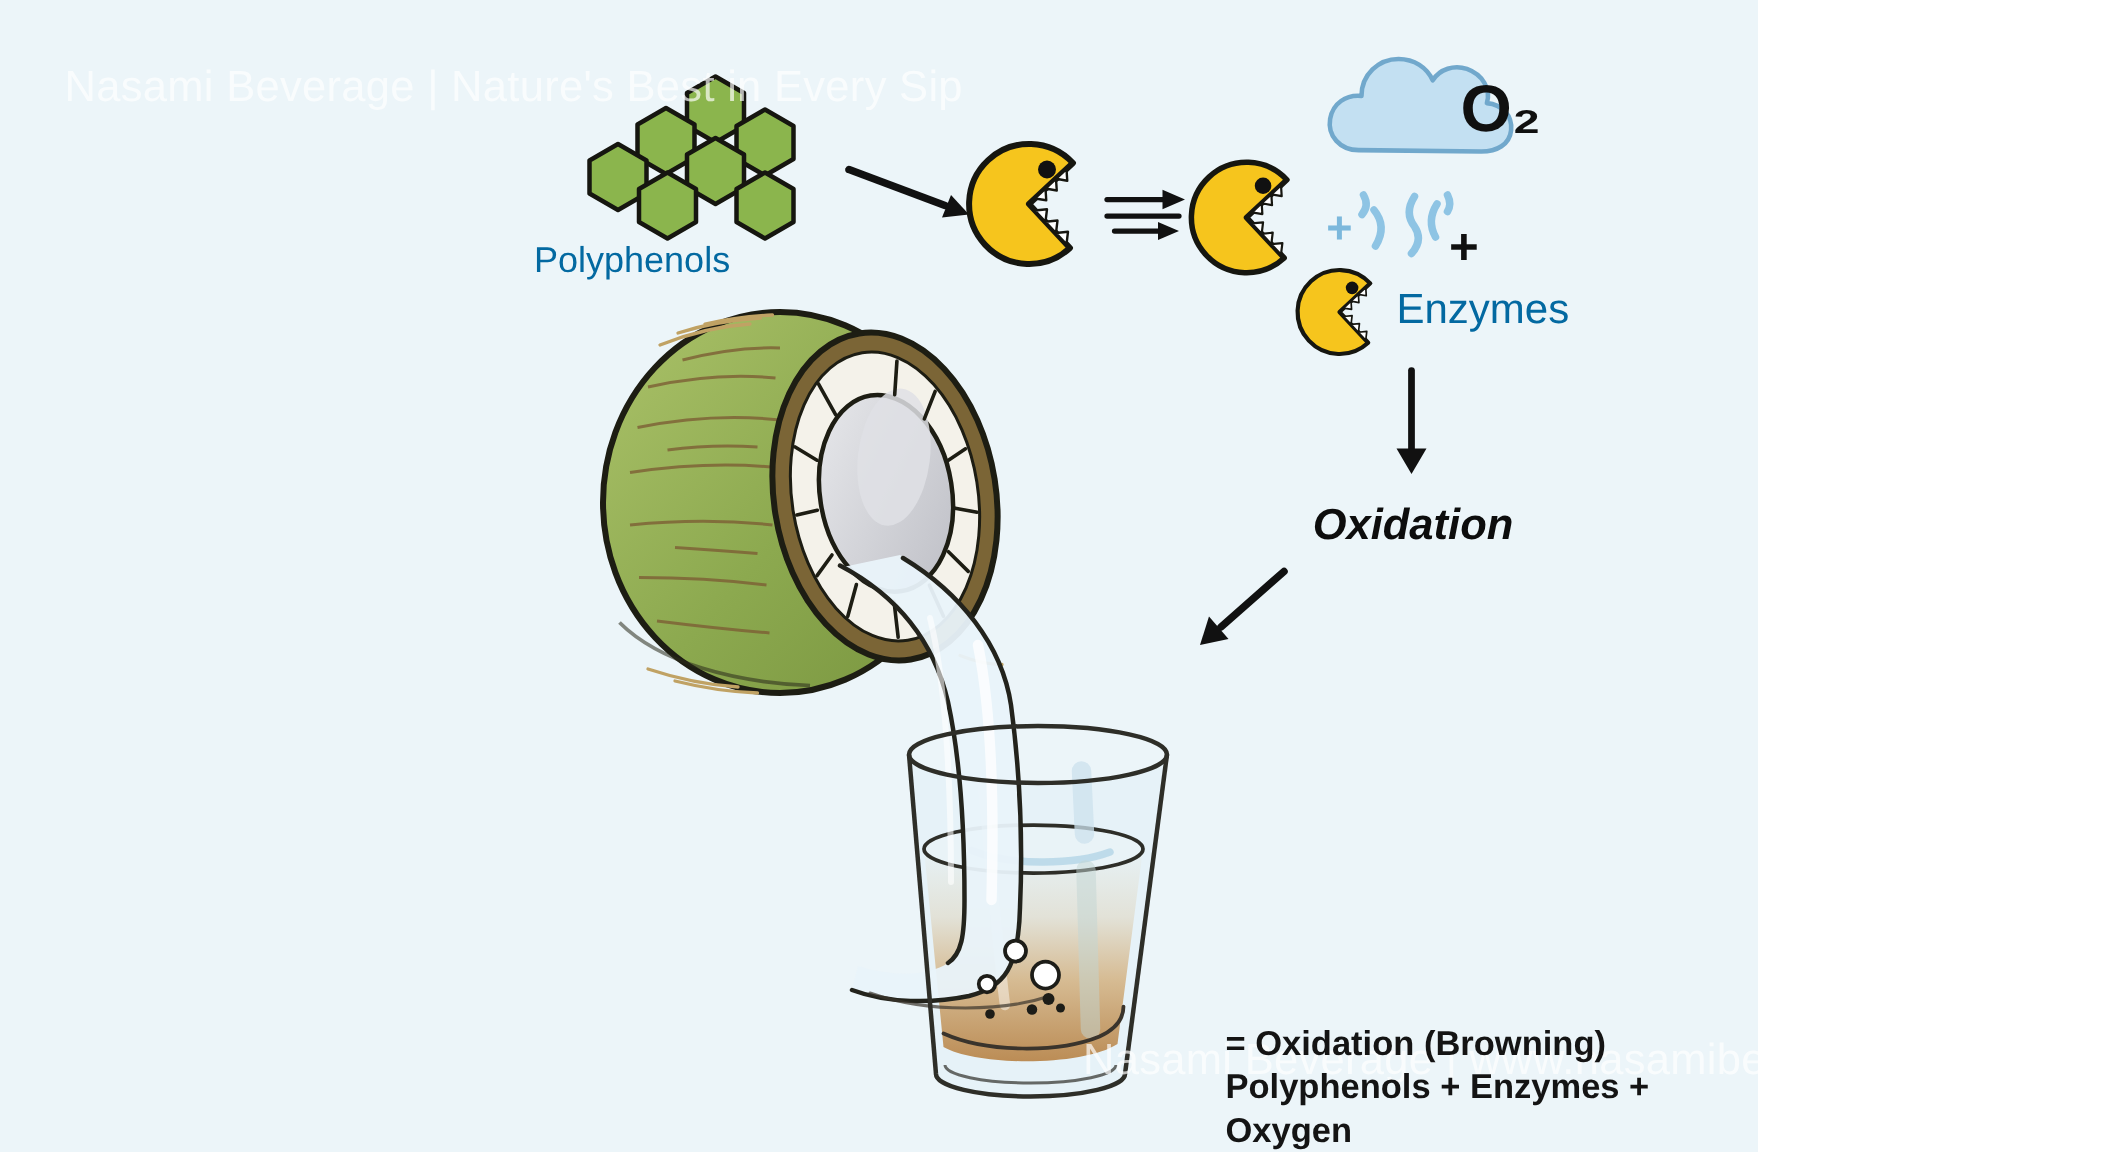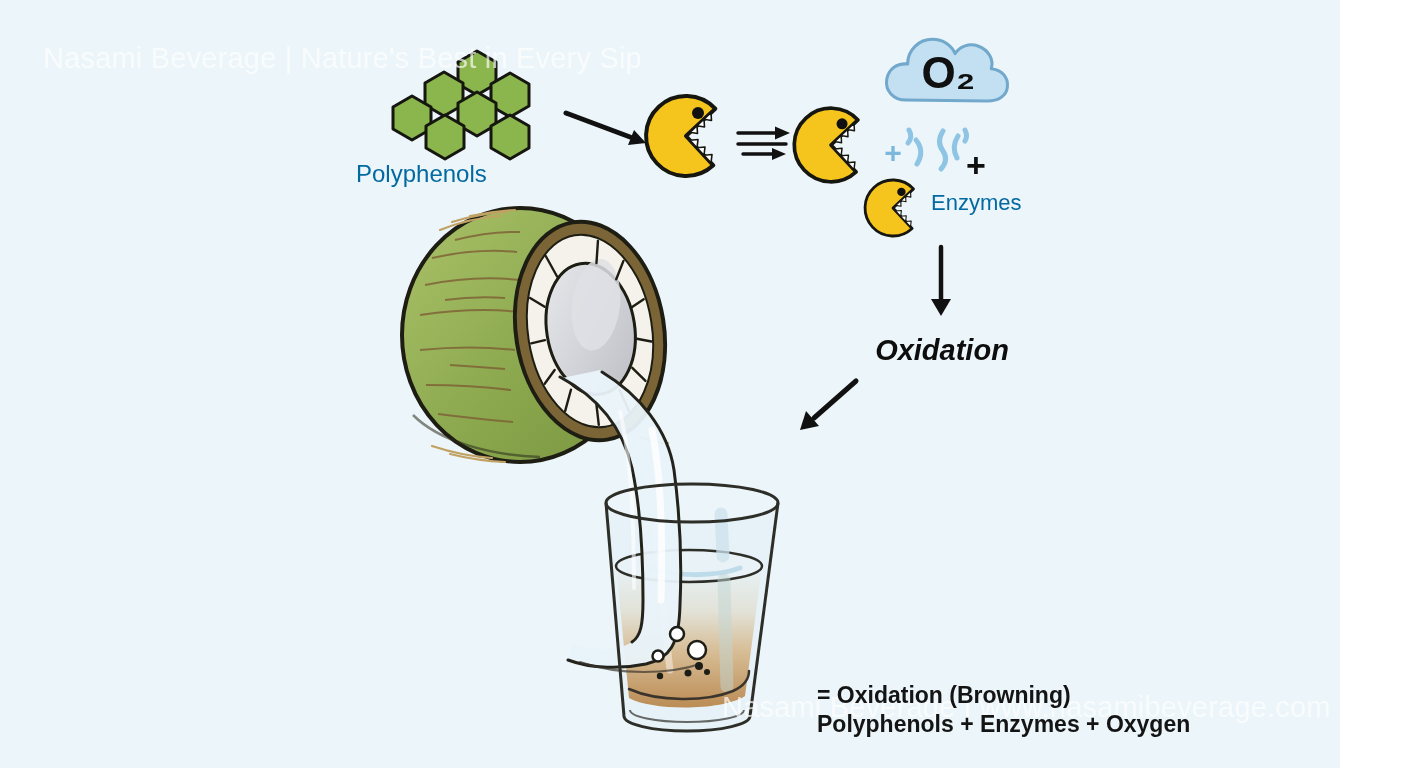--- a/index.html
+++ b/index.html
@@ -1,35 +1,35 @@
 <!DOCTYPE html>
 <html><head>
 <meta charset="utf-8">
 <style>
   * { margin:0; padding:0; box-sizing:border-box; }
   html,body { width:1408px; height:768px; overflow:hidden; }
   body { font-family:"Liberation Sans", sans-serif; }
   .stage {
-    position:relative; width:1340px; height:768px;
+    position:relative; width:1172px; height:768px;
     background:#ecf5f9; overflow:hidden;
   }
   .stage svg.illustration { position:absolute; left:0; top:0; z-index:1; }
   .overlay { position:absolute; z-index:3; color:#0369a1; }
   .watermark {
     position:absolute; color:rgba(255,255,255,0.68);
     font-size:29px; font-weight:400; letter-spacing:0.2px;
     white-space:nowrap; pointer-events:none;
   }
   .wm-top  { left:43px; top:42px; z-index:4; }
   .wm-bottom { left:722px; top:691px; z-index:2; }
   .lbl-polyphenols { left:356px; top:160px; font-size:24px; }
-  .lbl-enzymes     { left:931px; top:190px; font-size:22px; }
+  .lbl-enzymes     { left:931px; top:190px; font-size:28px; }
   .lbl-oxidation   { left:856px; top:334px; width:172px; text-align:center;
                      font-size:29px; font-weight:700; color:#0d0d0d;font-style:italic; }
-  .lbl-o2 { left:900px; top:48px; width:97px; text-align:center;
+  .lbl-o2 { left:952px; top:48px; width:97px; text-align:center;
             font-size:44px; font-weight:700; color:#101010; }
   .plus-blue  { left:877px; top:136px; width:32px; text-align:center;
                 font-size:30px; font-weight:700; color:#7cb8dc; }
   .plus-black { left:958px; top:146px; width:36px; text-align:center;
                 font-size:34px; font-weight:700; color:#101010; }
   .equation { left:817px; top:681px; font-size:23px; font-weight:600;
               line-height:29px; color:#141414; z-index:3; }
 </style>
 </head>
 <body>

